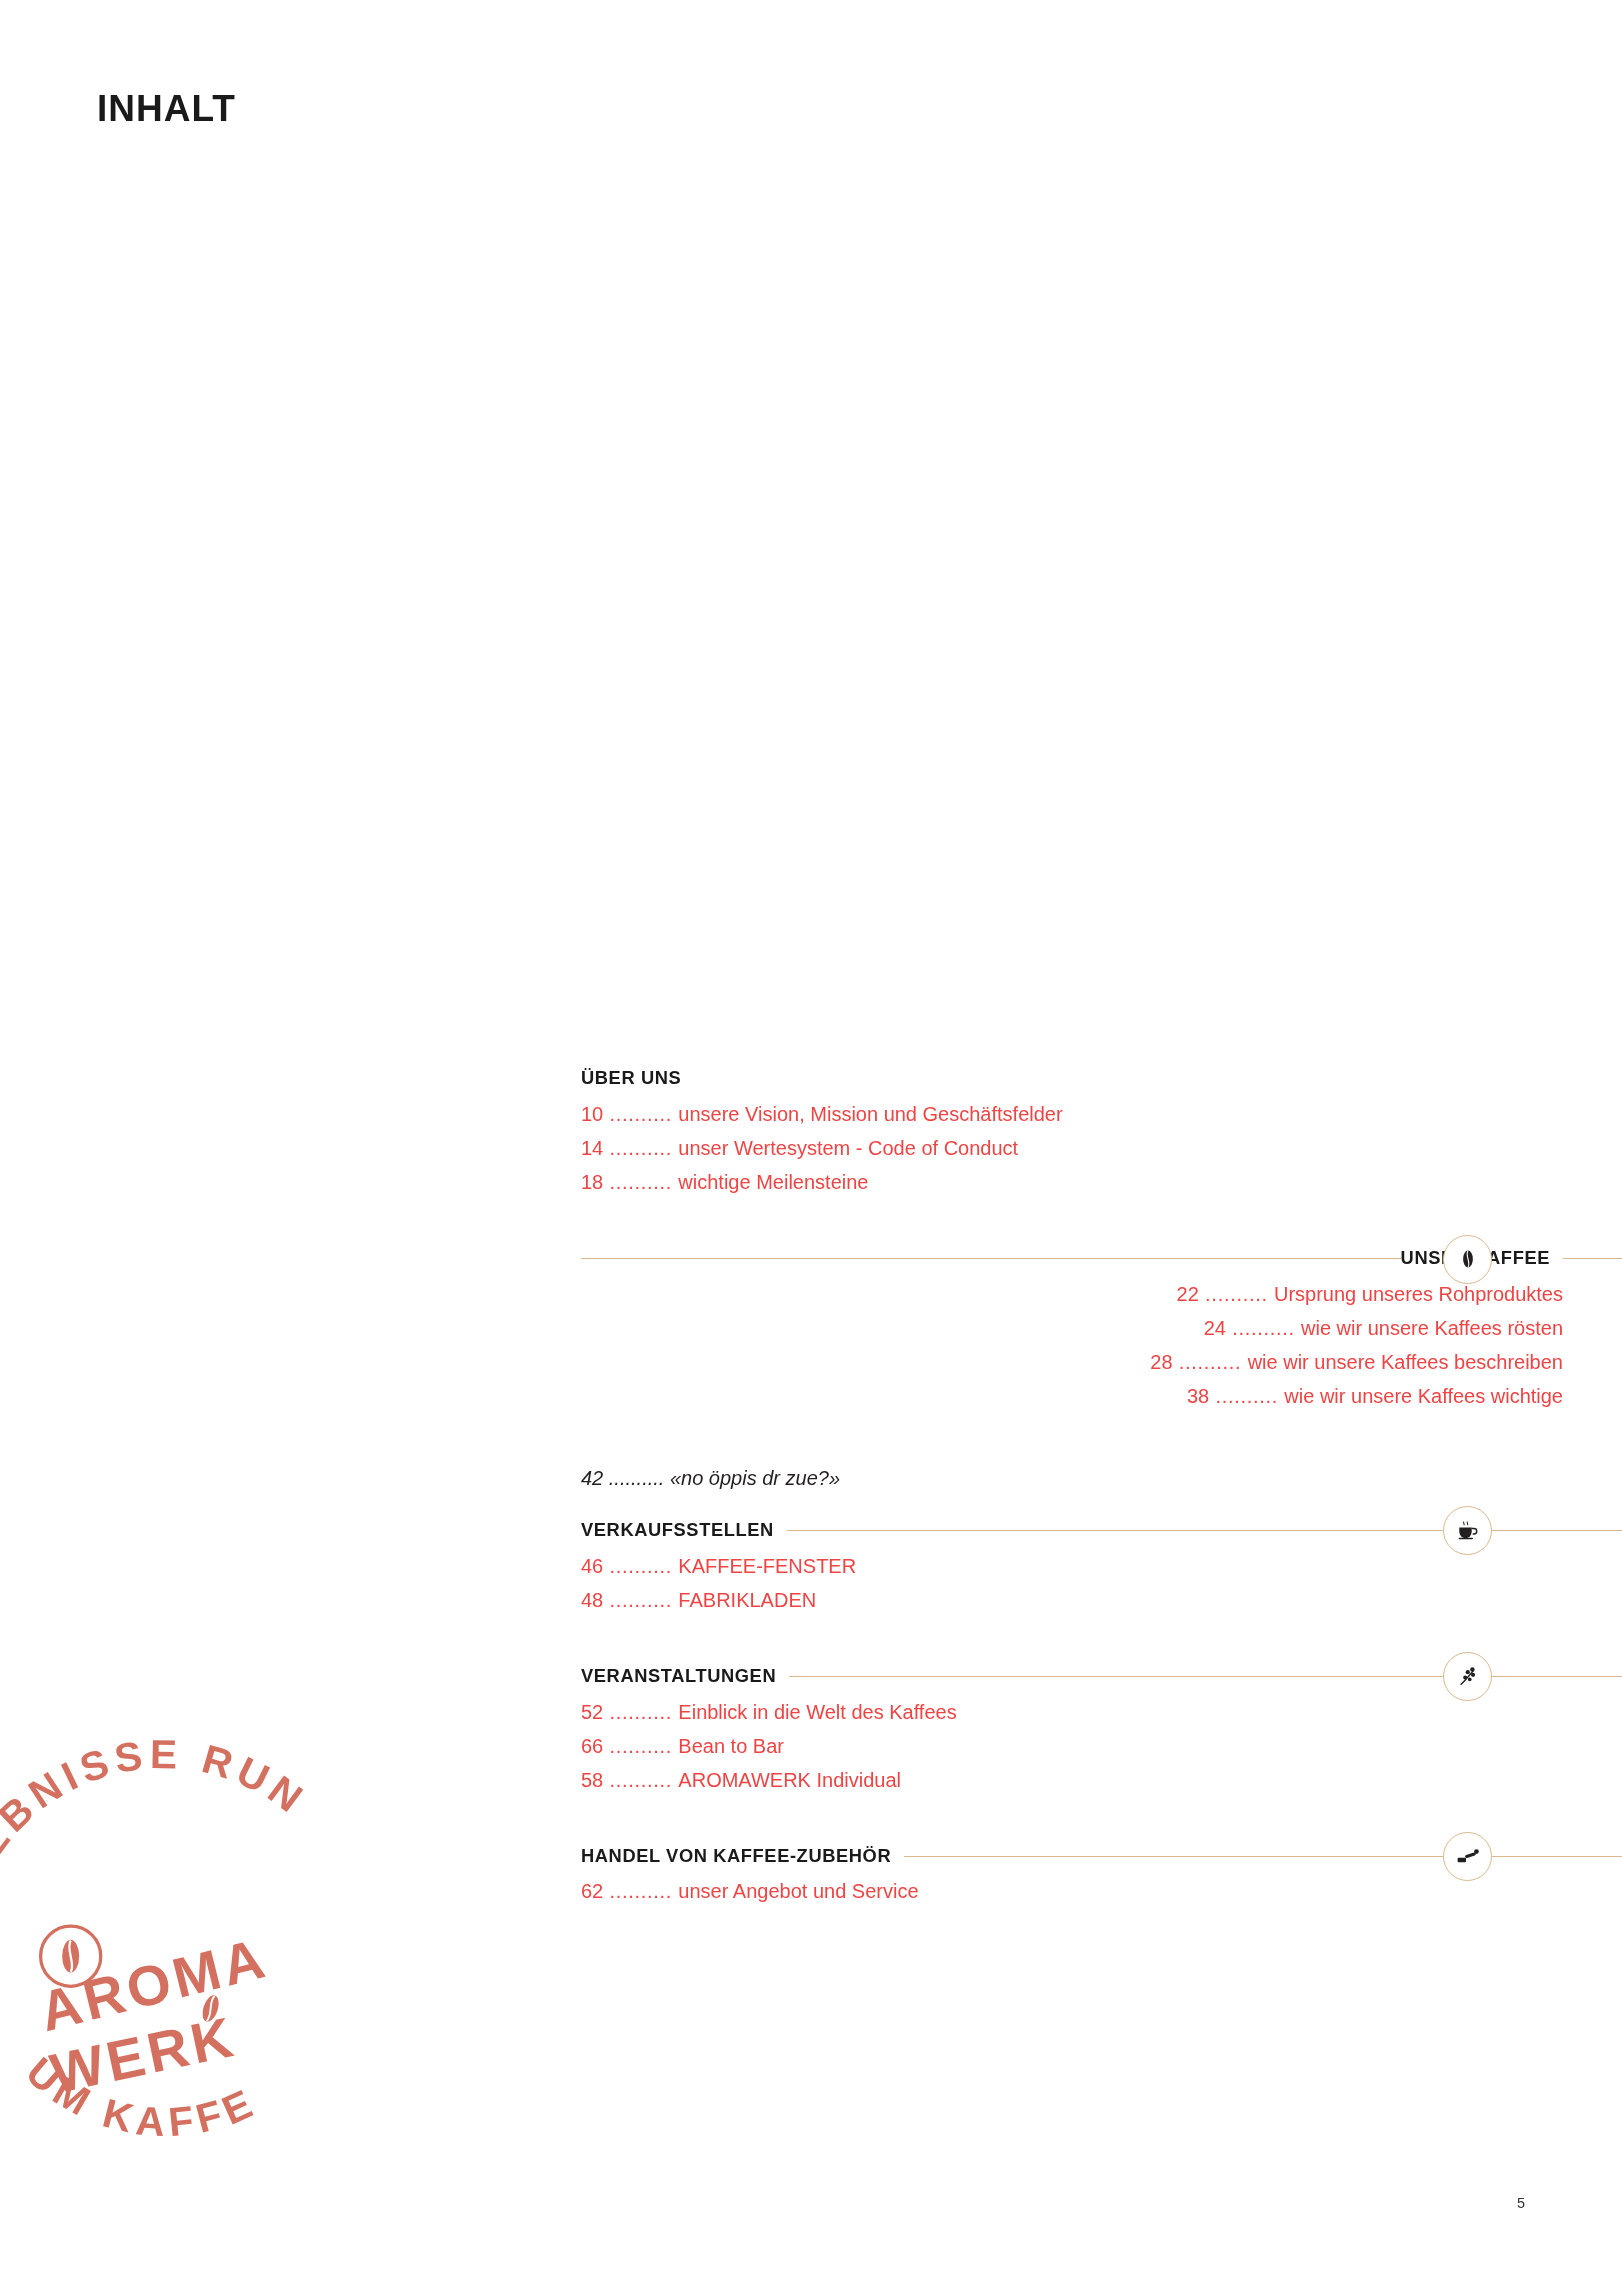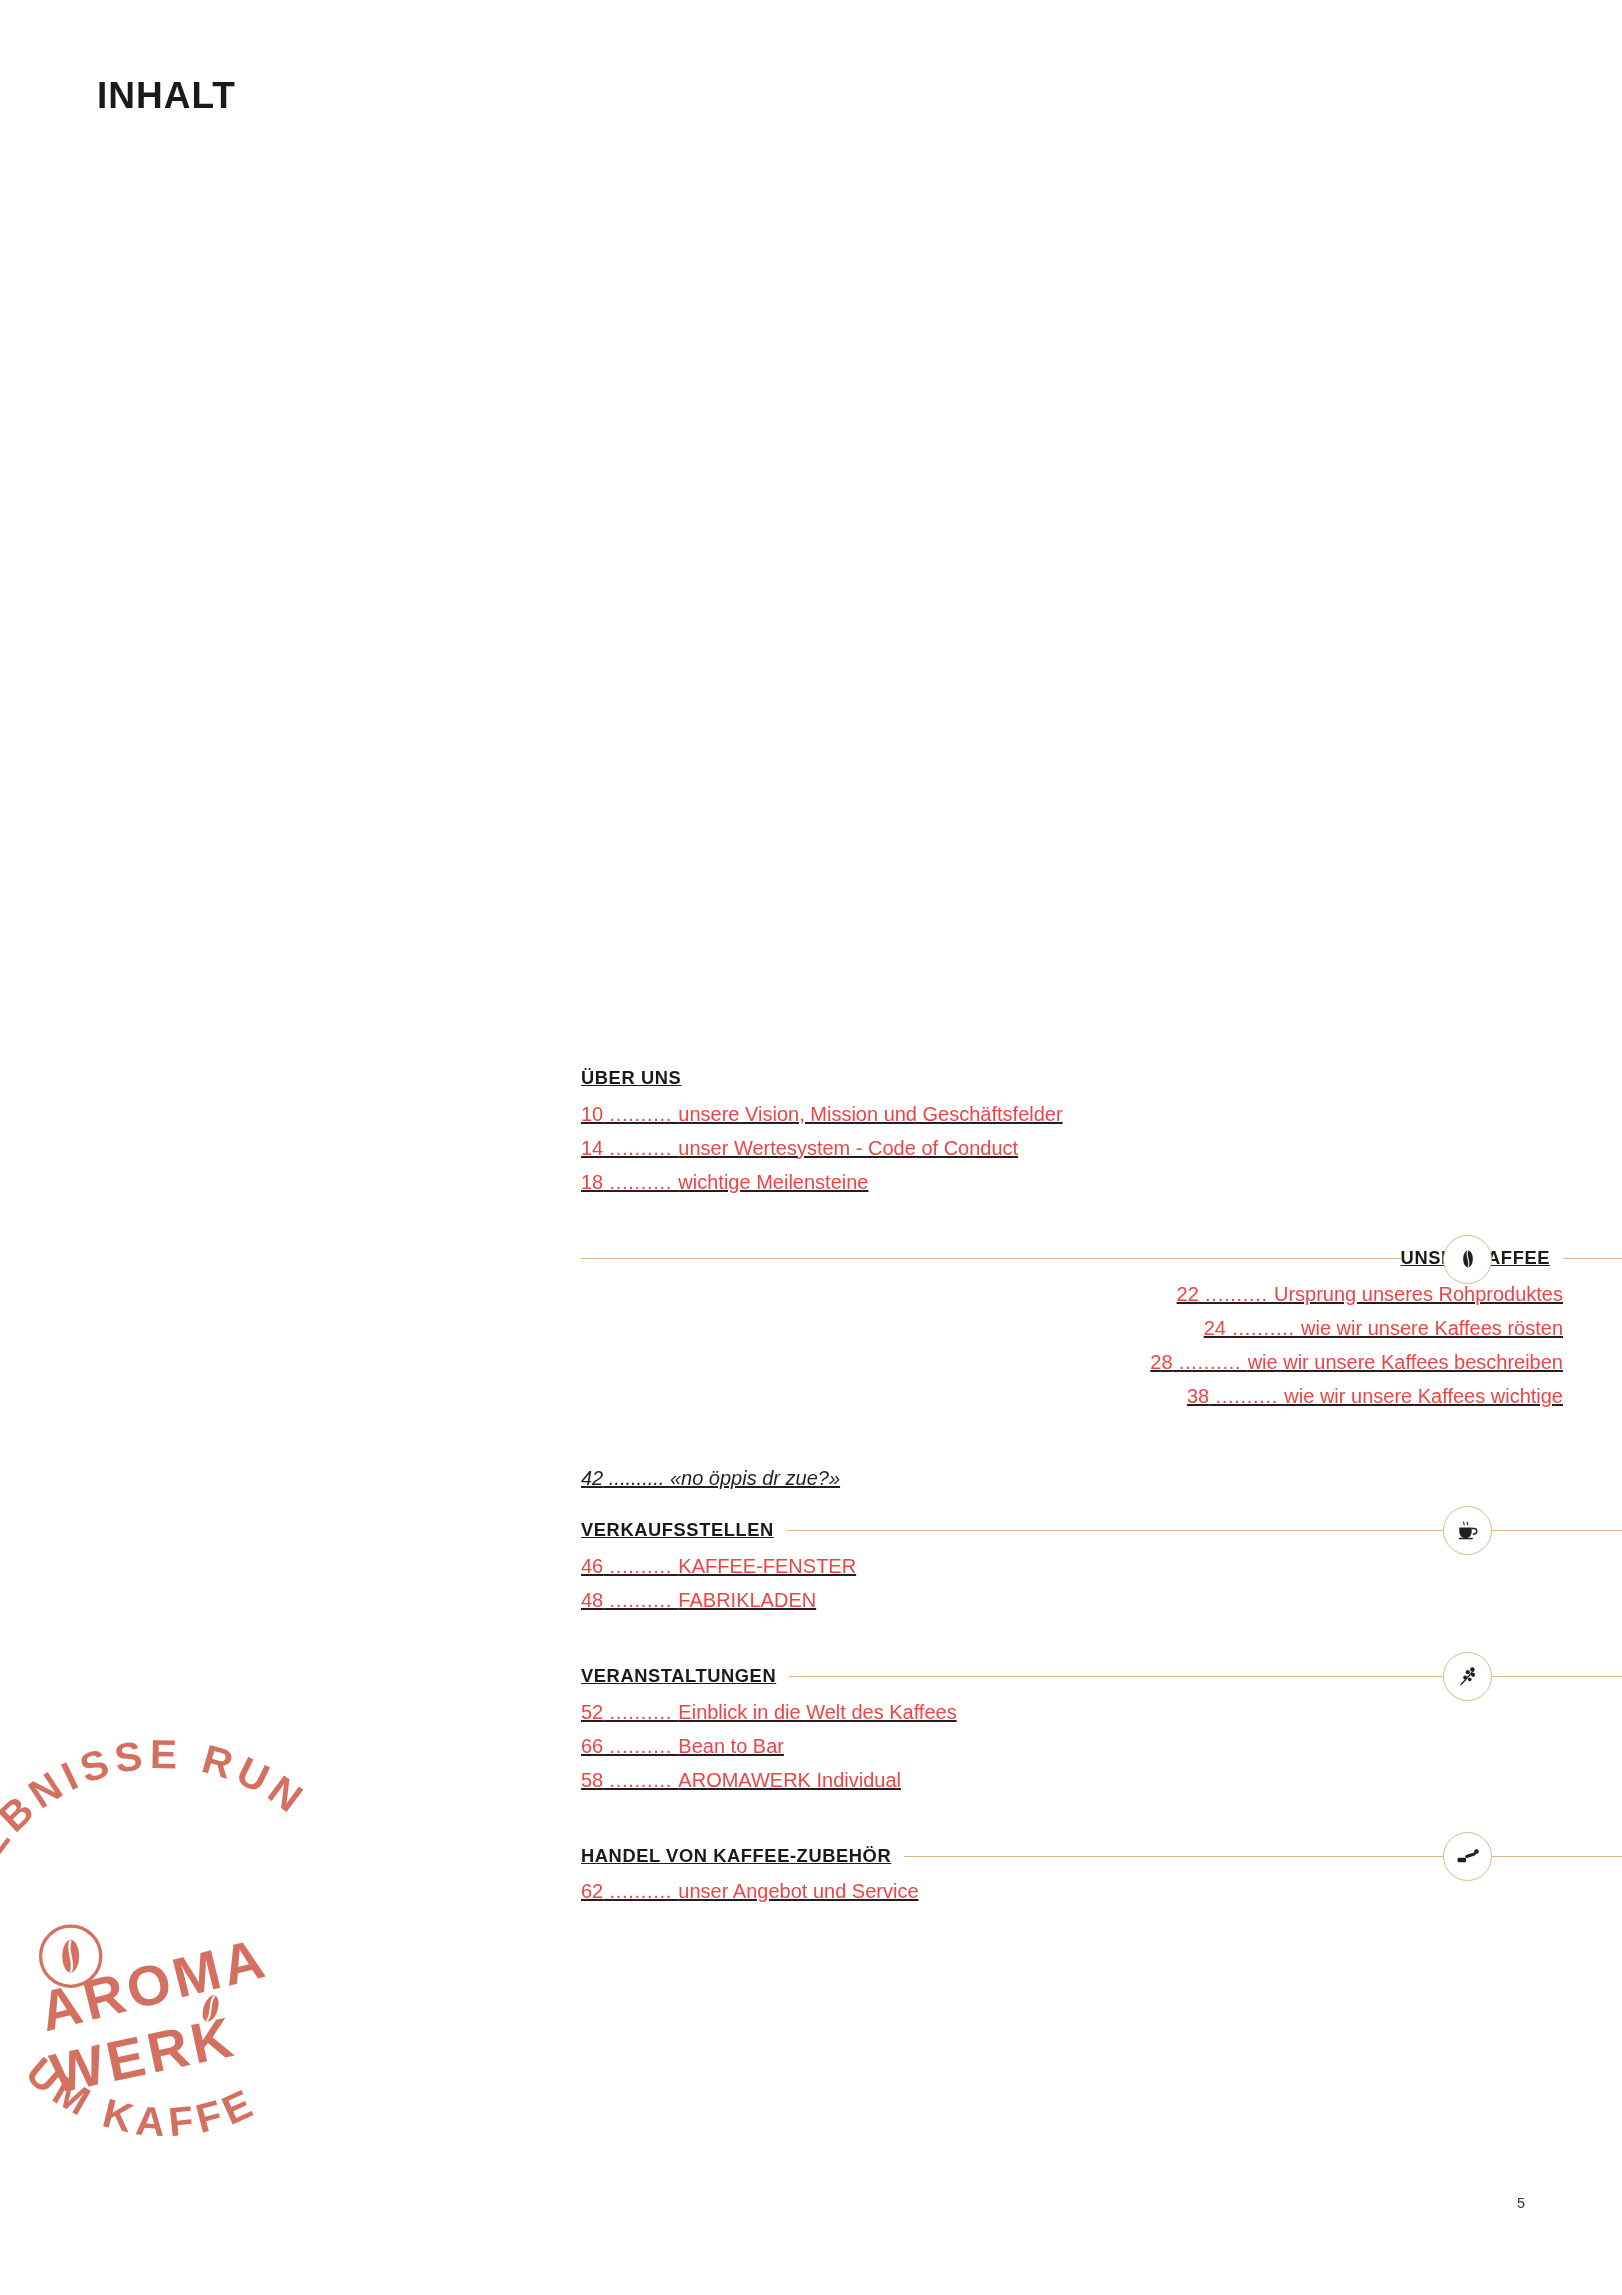--- a/index.html
+++ b/index.html
@@ -13,39 +13,38 @@
     position: relative;
     font-family: "Liberation Sans", sans-serif;
     color: #231f20;
     overflow: hidden;
   }
 
   
   .page-title {
     position: absolute;
     left: 97px;
-    top: 75px;
+    top: 88px;
     font-size: 37px;
     font-weight: bold;
     letter-spacing: 1px;
     color: #1a1a1a;
   }
 
   
   .toc {
     position: absolute;
     left: 581px;
     top: 1067px;
     width: 982px;
   }
 
   .toc-group {
     position: relative;
     margin-bottom: 48px;
-    text-decoration: underline;
   }
 
   .group-head {
     position: relative;
     display: block;
     font-size: 18.3px;
     font-weight: bold;
     letter-spacing: 0.6px;
     color: #1a1a1a;
     margin-bottom: 7.9px;

